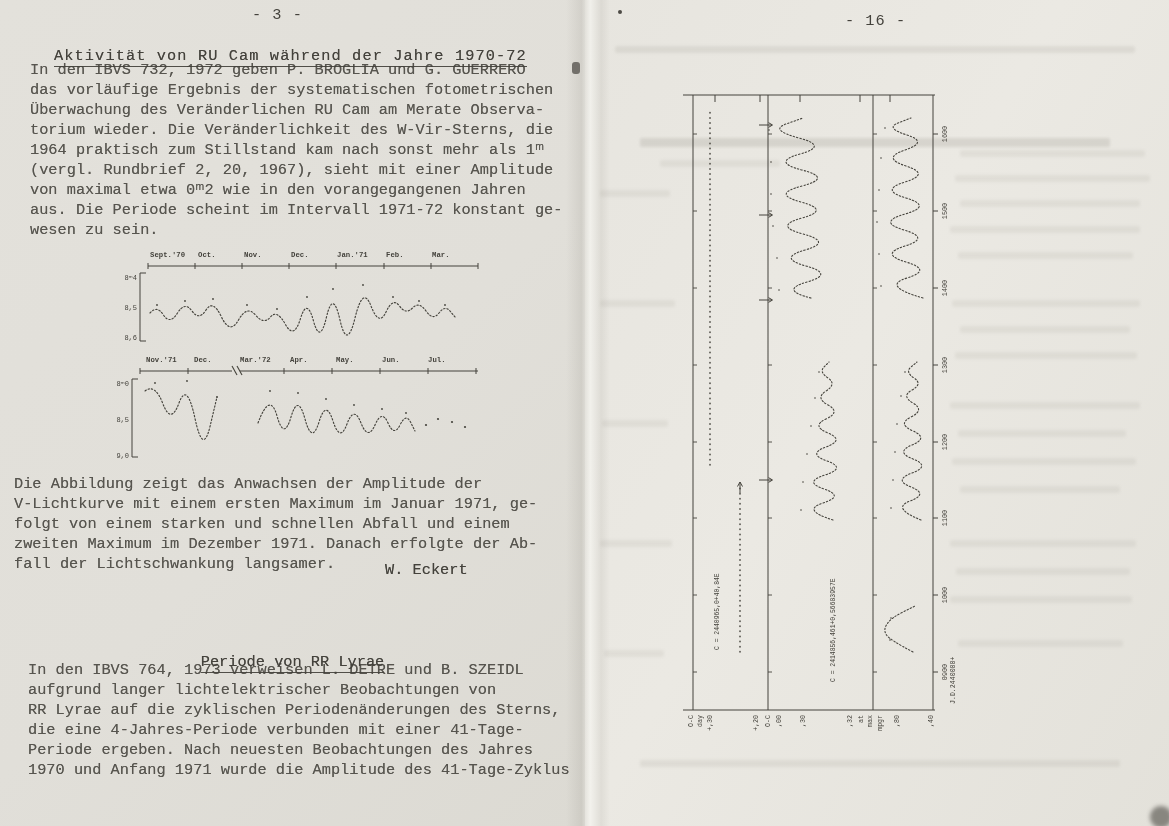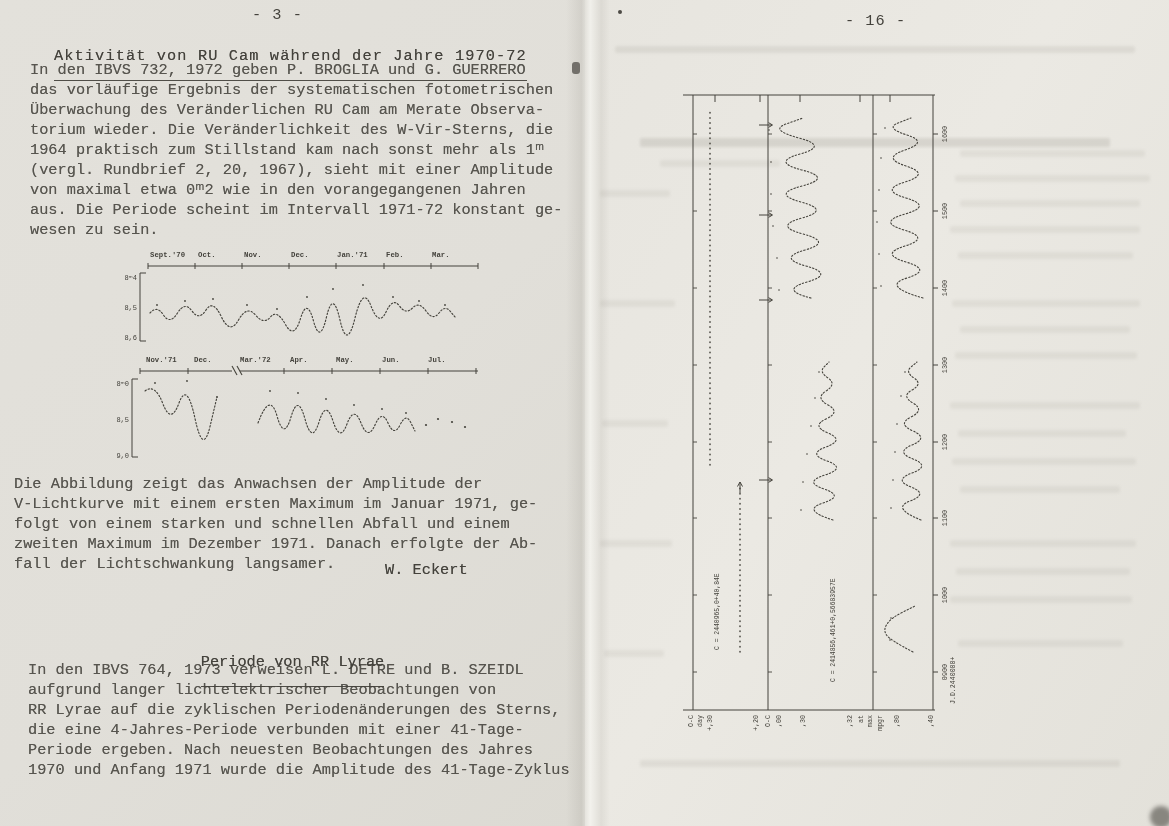--- a/index.html
+++ b/index.html
@@ -12,21 +12,21 @@
   }
   .page{position:absolute;top:0;bottom:0;}
   #page-left{left:0;width:585px;background:linear-gradient(135deg,#e3e1db 0%,#e1dfd9 55%,#dcdad3 100%);}
   #page-right{left:585px;width:584px;background:linear-gradient(120deg,#e7e5df 0%,#ebe9e3 45%,#e3e1da 100%);}
   #fold{position:absolute;left:566px;top:0;width:44px;height:826px;
     background:linear-gradient(90deg,rgba(120,116,106,0) 0%,rgba(120,116,106,.14) 35%,rgba(250,250,246,.5) 55%,rgba(120,116,106,.10) 80%,rgba(120,116,106,0) 100%);}
   .tw{position:absolute;white-space:pre-line;font-size:15.3px;line-height:20px;
       text-shadow:0 0 .6px rgba(62,60,54,.65);}
   .faded{opacity:.88;}
   .pagenum{position:absolute;font-size:15.3px;letter-spacing:1px;}
-  .h-underline{border-bottom:1.2px solid #504e48;padding-bottom:15px;}
+  .h-underline{border-bottom:1.2px solid #504e48;padding-bottom:1px;}
   svg{overflow:visible;display:block;}
   svg text{font-family:"Liberation Mono","DejaVu Sans Mono",monospace;fill:#44423c;}
   .sm{position:absolute;background:#8a867c;opacity:.11;filter:blur(1.6px);border-radius:2px;height:7px;}
   .sp{position:absolute;background:#4c4a44;border-radius:50%;}
   #fig2-wrap{position:absolute;left:683px;top:95px;width:258px;height:615px;}
   #fig2-inner{width:615px;height:258px;transform-origin:0 0;transform:rotate(-90deg) translate(-615px,0);}
 </style>
 </head>
 <body>
 

